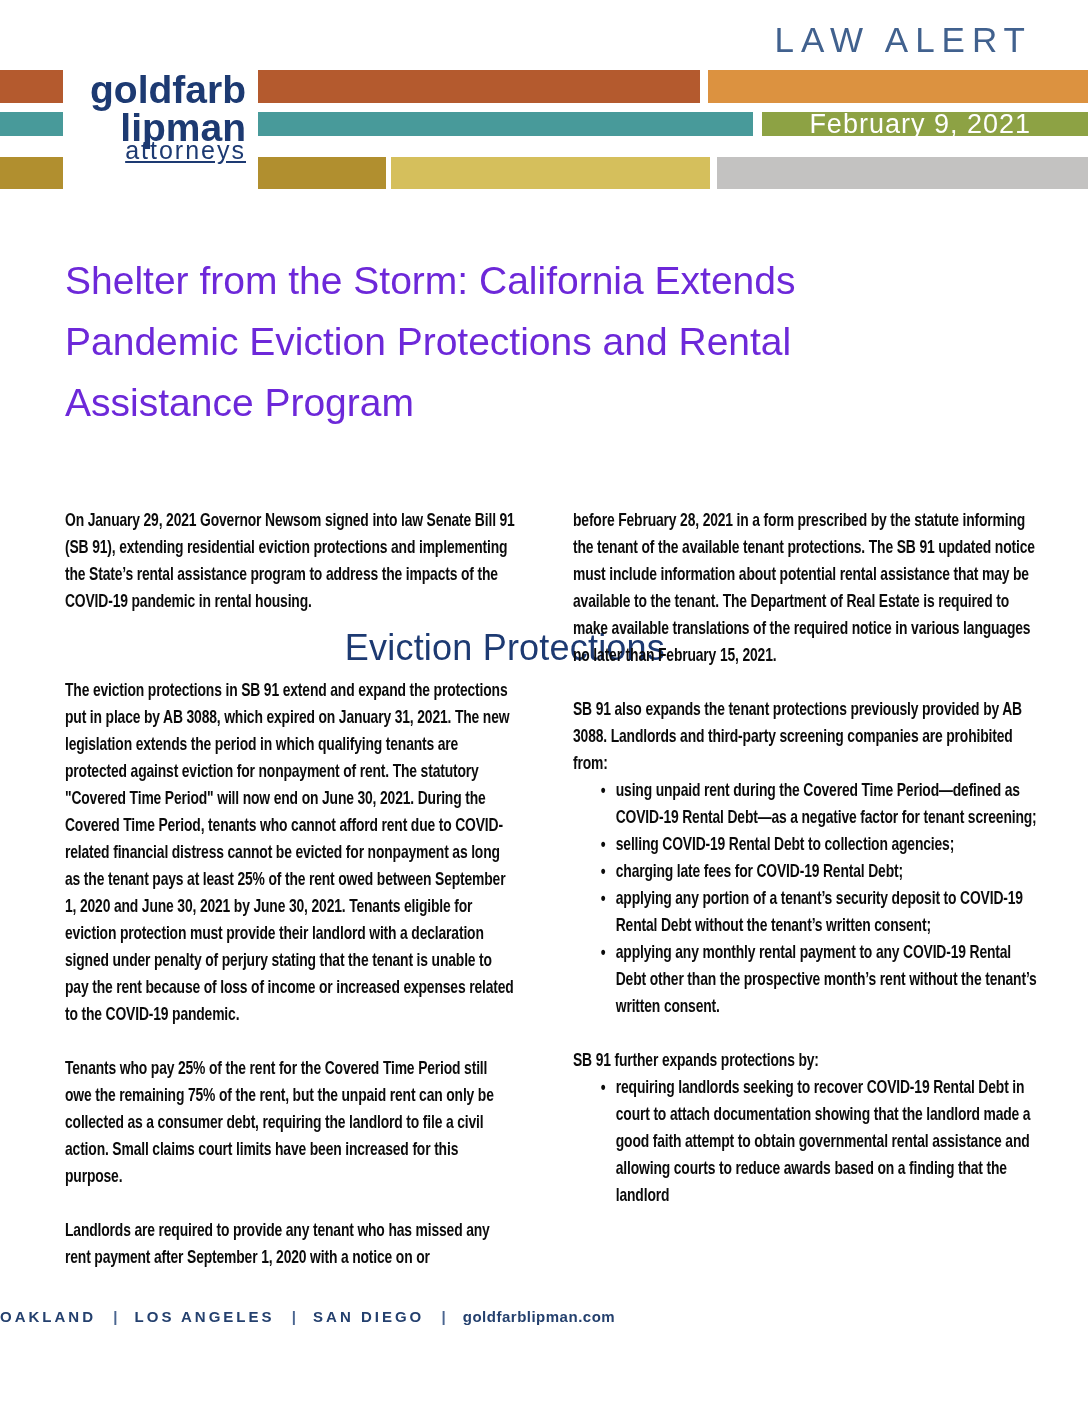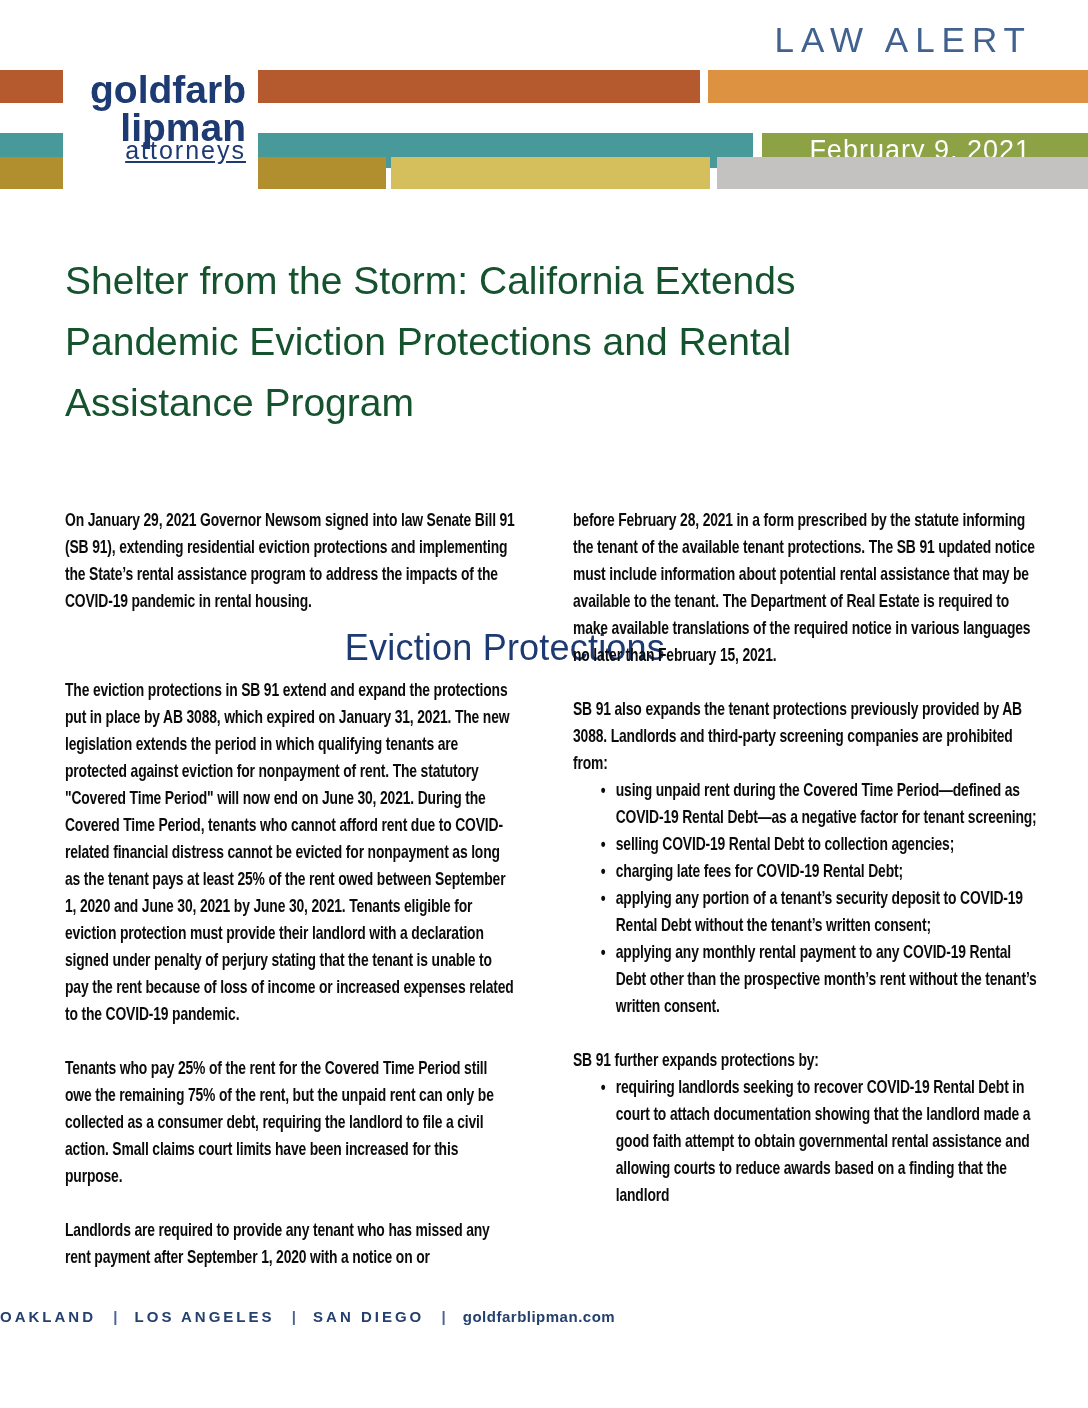--- a/index.html
+++ b/index.html
@@ -27,21 +27,21 @@
   .bar{position:absolute;}
   .bar-rust{background:#b45a2e;}
   .bar-orange{background:#dc9240;}
   .bar-teal{background:#489a9a;}
   .bar-olive{background:#8da244;}
   .bar-gold-dark{background:#b18f2f;}
   .bar-gold-light{background:#d5bf5c;}
   .bar-gray{background:#c3c2c1;}
 
   .r1{top:70px;height:33px;}
-  .r2{top:112px;height:35px;margin-top:21px;}
+  .r2{top:112px;height:24px;}
   .r3{top:157px;height:32px;}
 
   .blk-left{left:0;width:63px;}
   .r1-long{left:258px;width:442px;}
   .r1-right{left:708px;width:380px;}
   .r2-long{left:258px;width:495px;}
   .r2-right{left:762px;width:326px;display:flex;align-items:center;justify-content:flex-end;padding-right:57px;box-sizing:border-box;}
   .r3-a{left:258px;width:128px;}
   .r3-b{left:391px;width:319px;}
   .r3-c{left:717px;width:371px;}
@@ -59,21 +59,21 @@
   .logo-goldfarb{top:68px;font-size:39px;font-weight:700;}
   .logo-lipman{top:106px;font-size:39px;font-weight:700;}
   .logo-attorneys{top:136px;font-size:25px;font-weight:400;letter-spacing:2px;text-decoration:underline;}
 
   
   .doc-title{
     position:absolute;
     left:65px;
     top:250px;
     margin:0;
-    color:#14532d;
+    color:#6d28d9;
     font-size:39px;
     line-height:61px;
     font-weight:500;
   }
   .doc-title .tl{display:block;white-space:nowrap;}
 
   
   .col{position:absolute;top:490px;margin-top:16px;}
   .col-left{left:65px;width:600px;}
   .col-right{left:573px;width:620px;}

